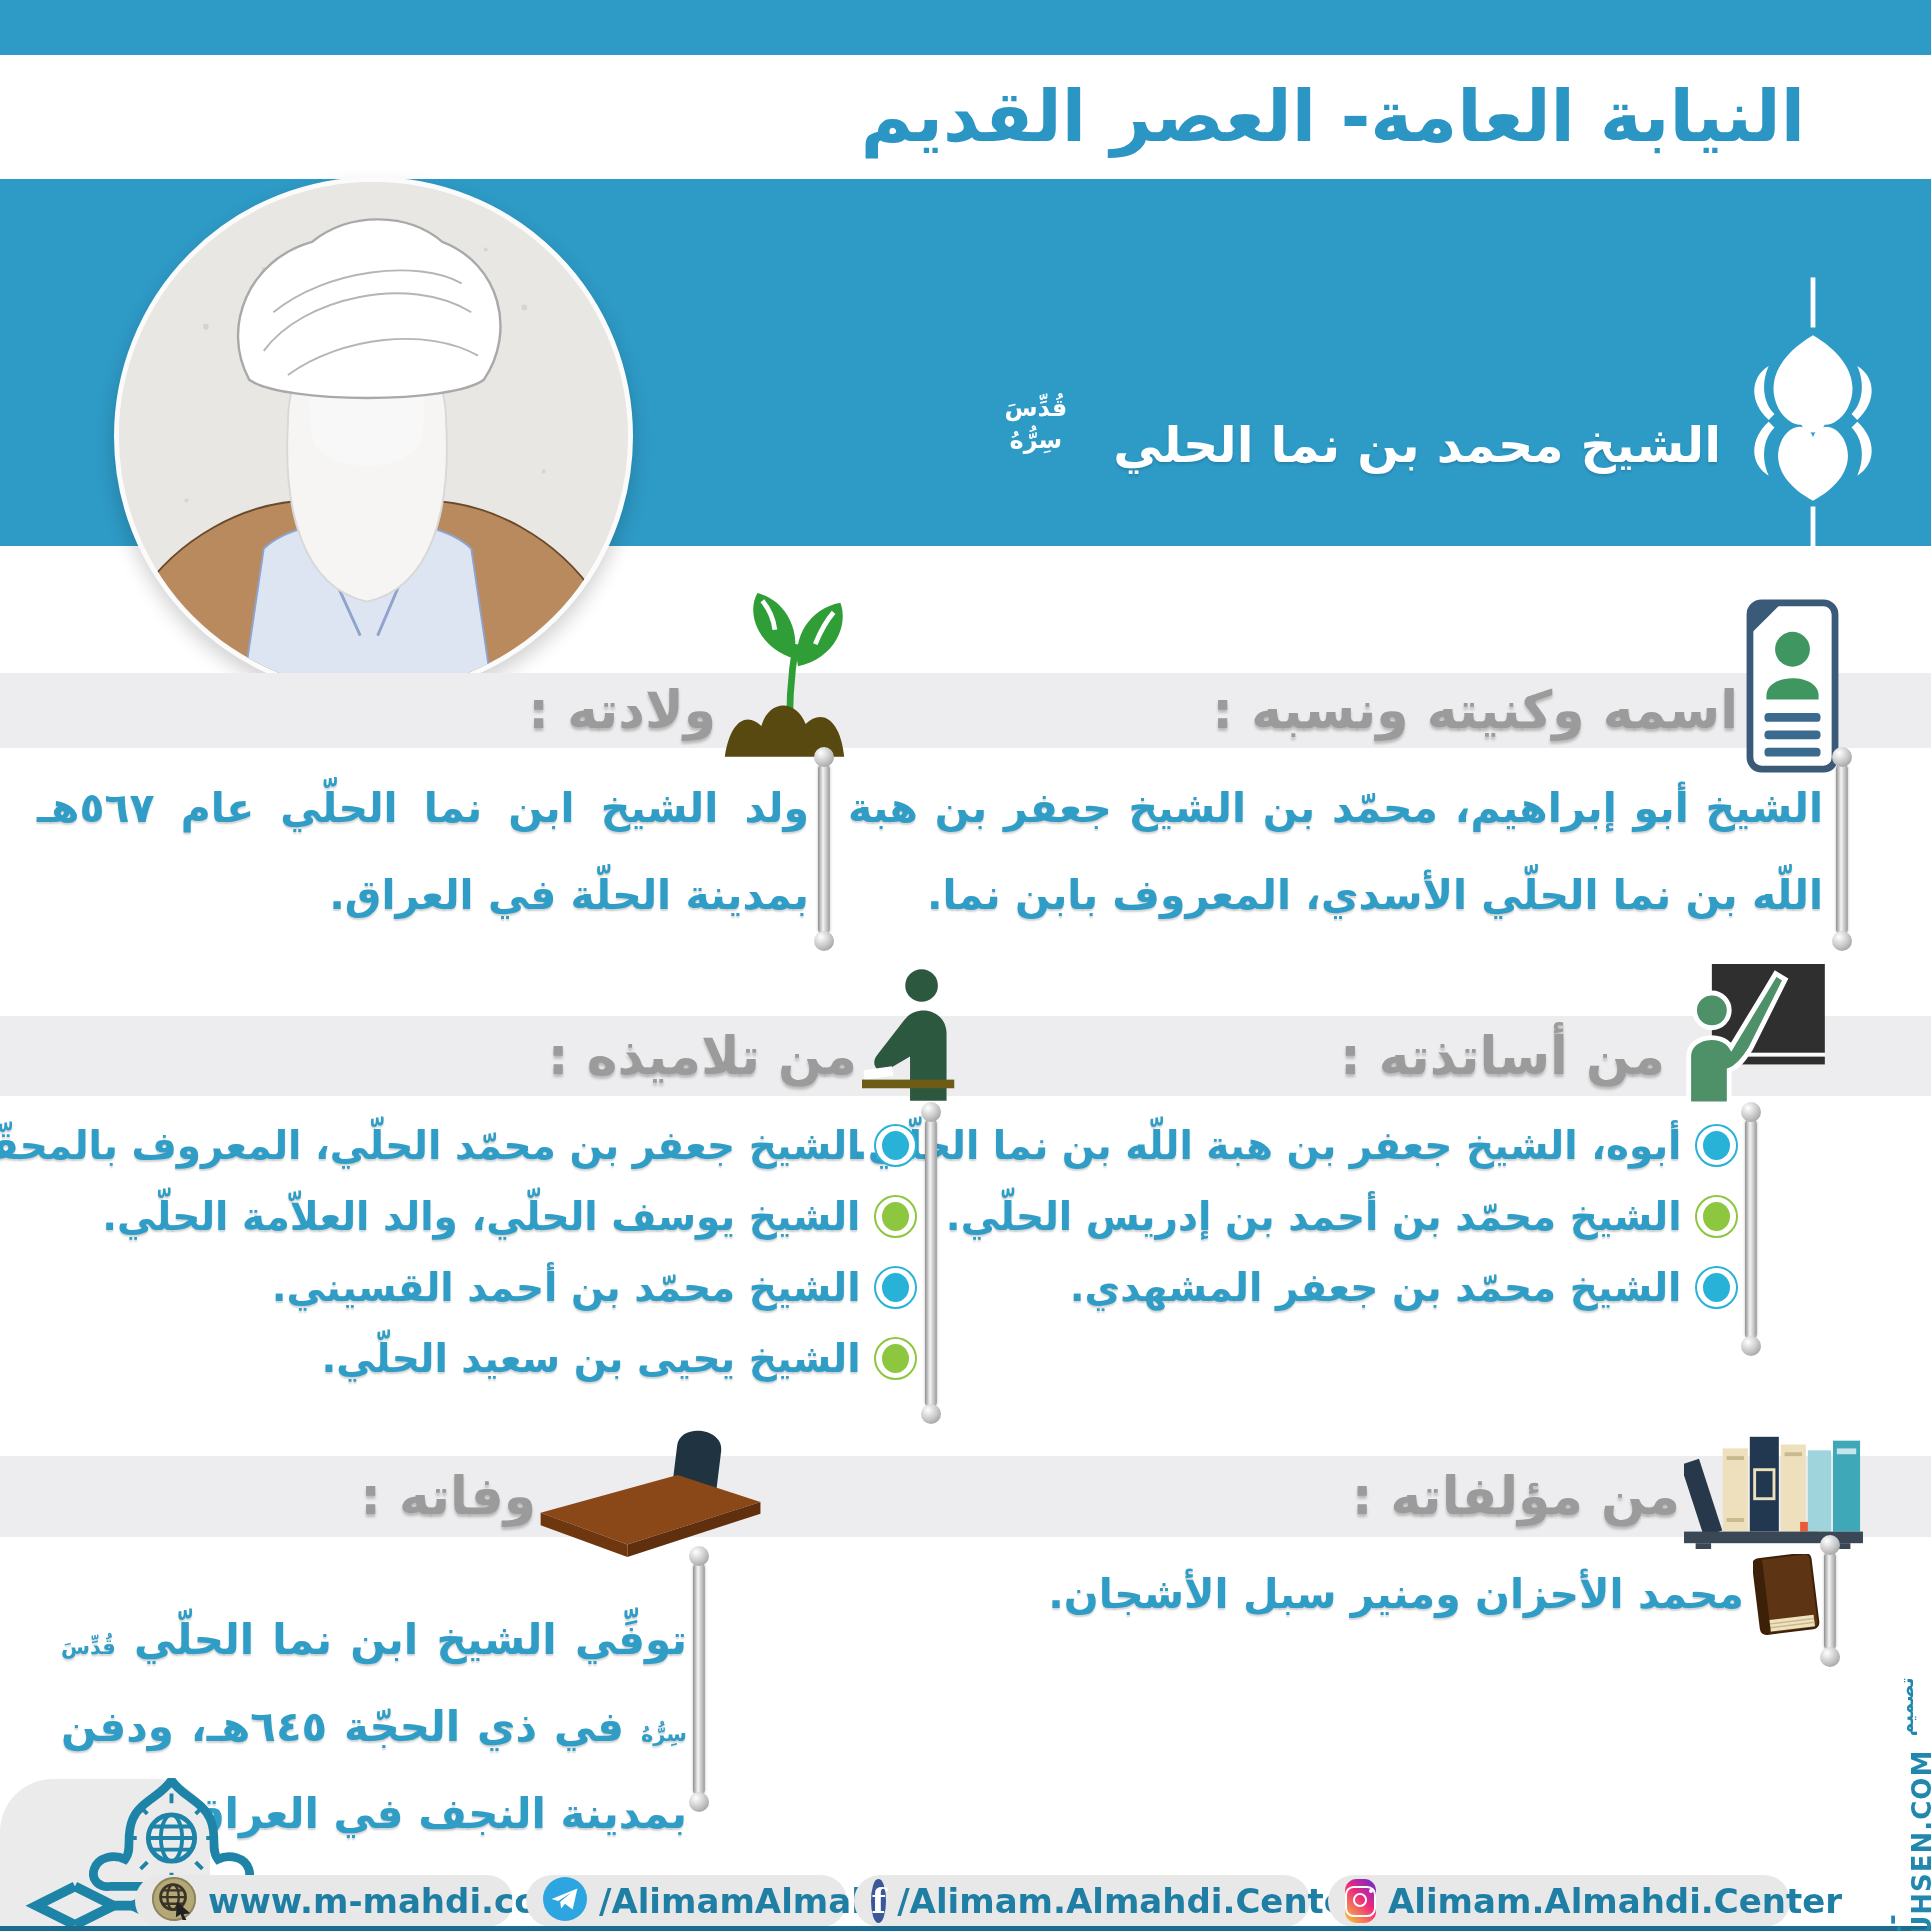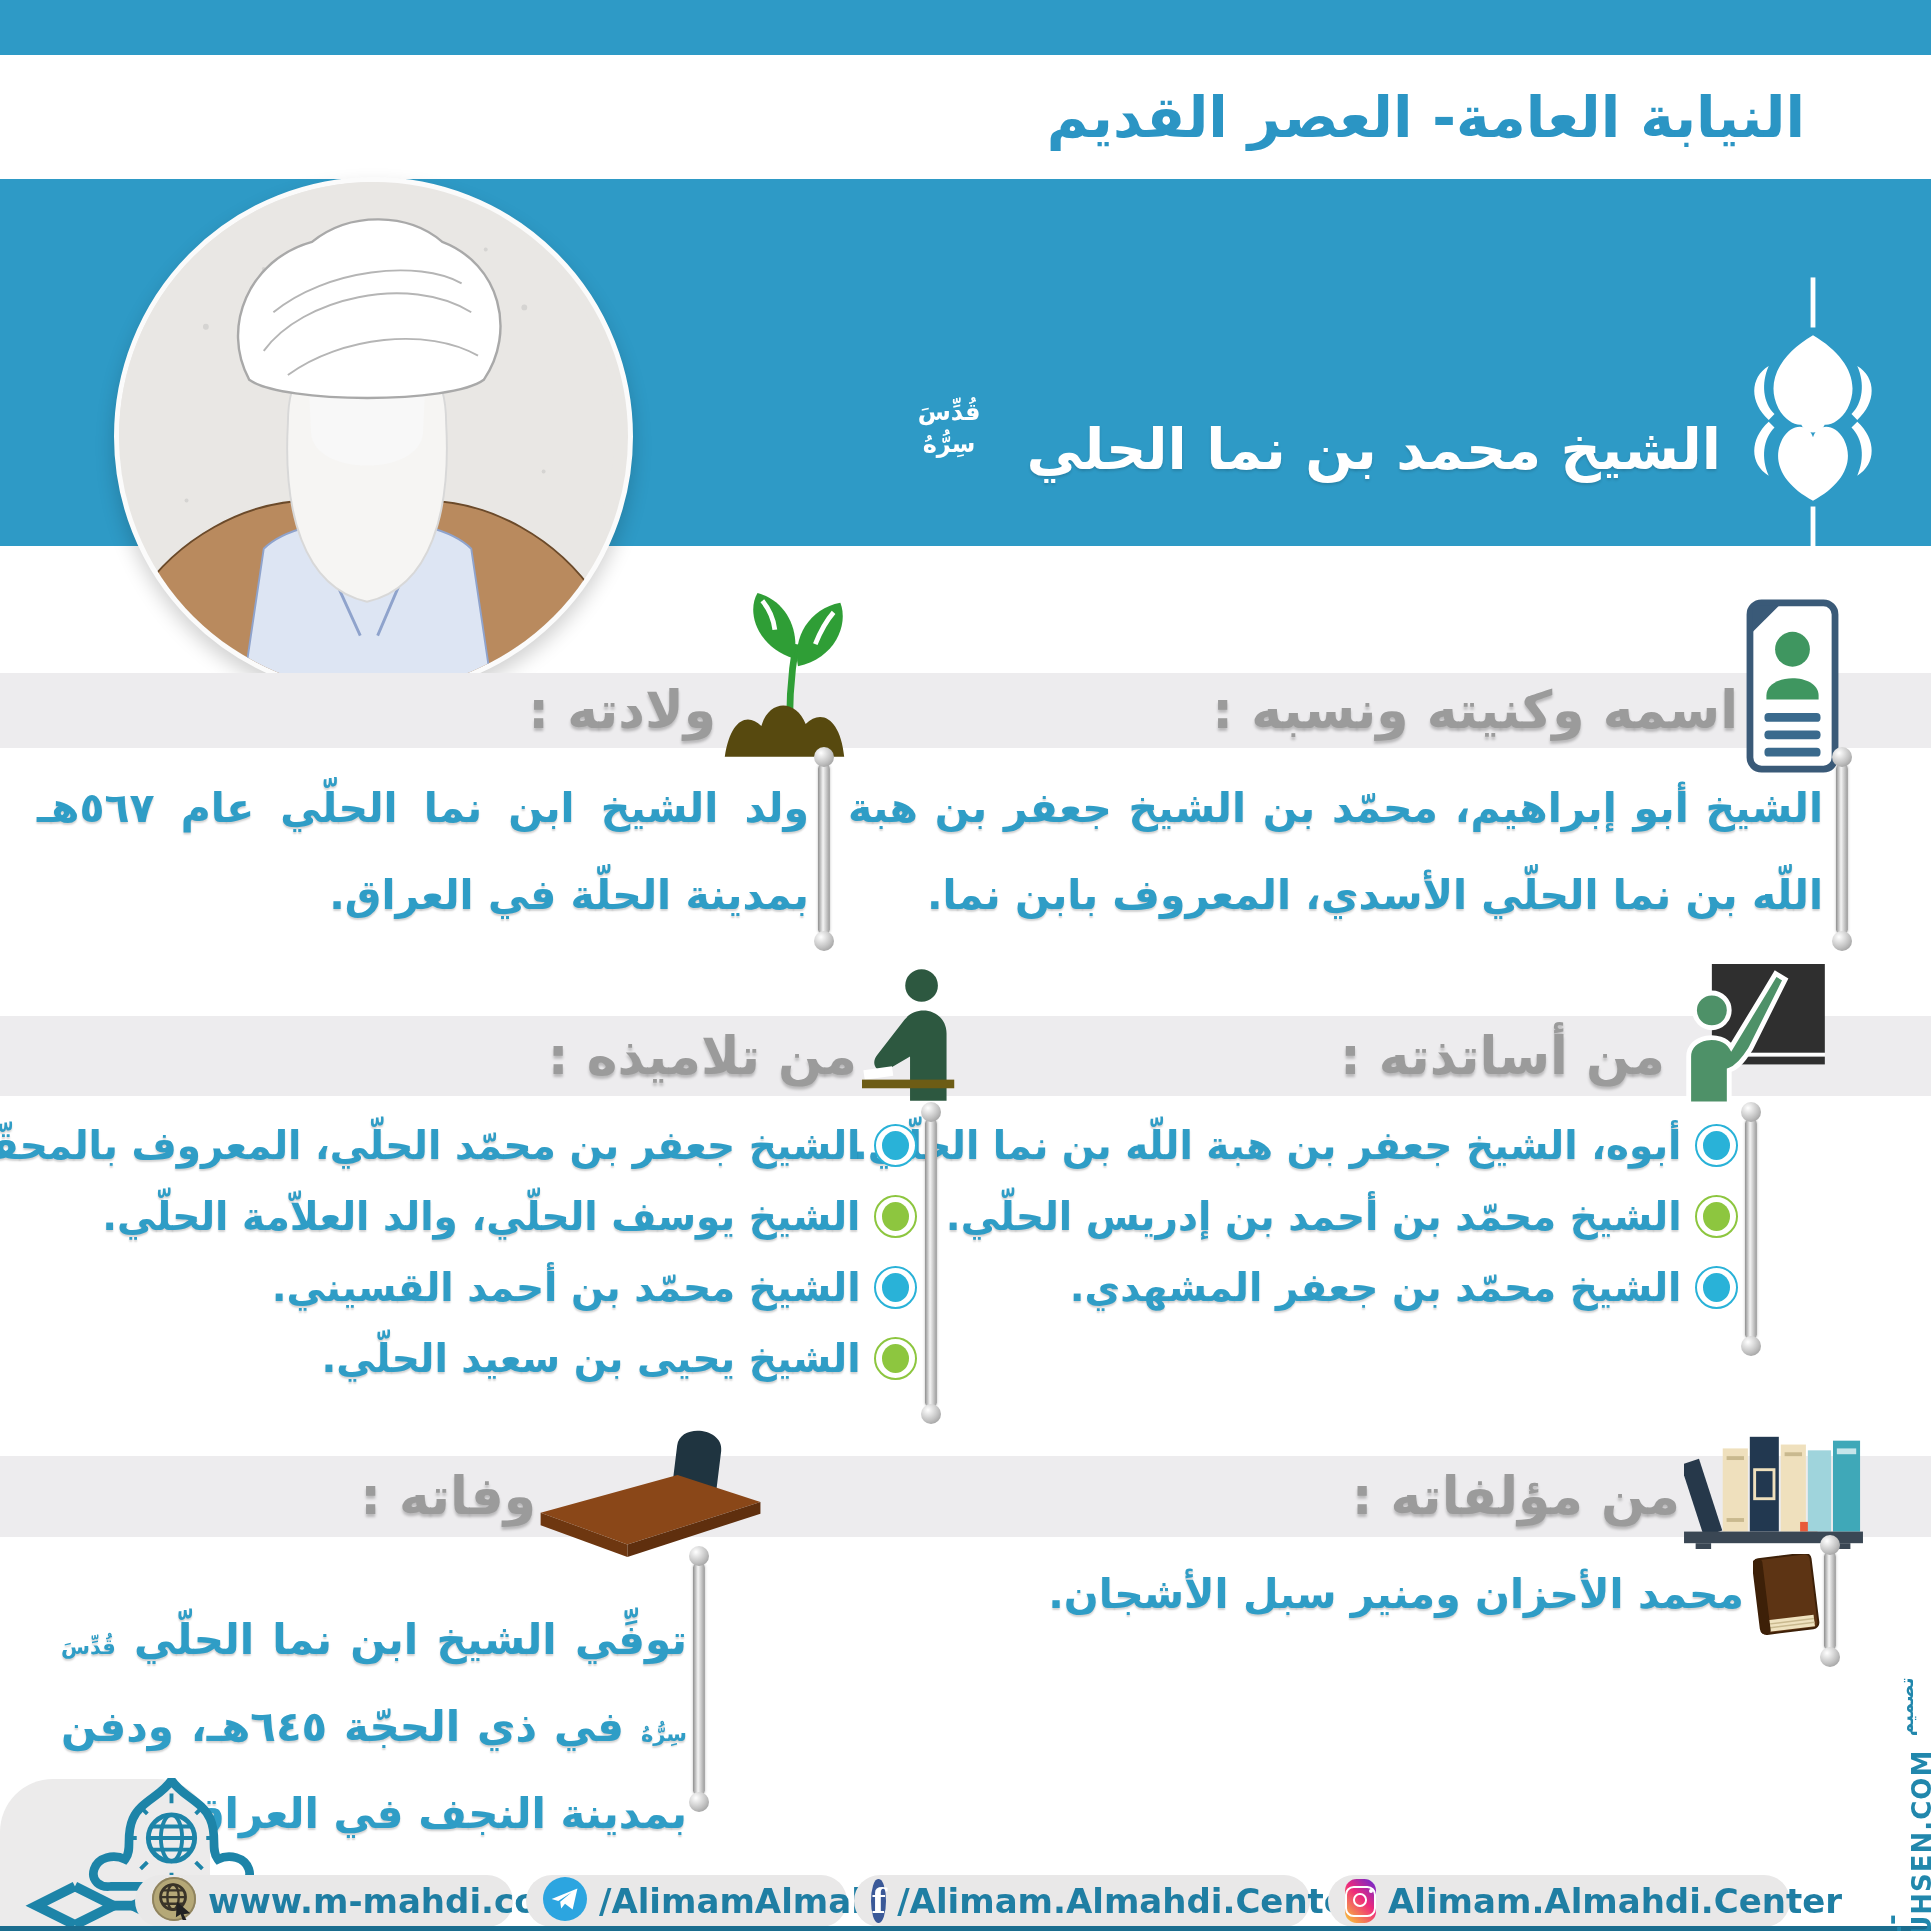--- a/index.html
+++ b/index.html
@@ -2,30 +2,30 @@
 <html lang="ar"><head>
 <meta charset="utf-8">
 <style>
   html,body{margin:0;padding:0;background:#fff;}
   .poster{position:relative;width:1931px;height:1931px;background:#fff;overflow:hidden;
           font-family:"DejaVu Sans","Liberation Sans",sans-serif;}
   
   .top-strip{position:absolute;left:0;top:0;width:1931px;height:55px;background:#2E9AC6;}
   .title-band{position:absolute;left:0;top:55px;width:1931px;height:124px;background:#fff;}
   .main-title{position:absolute;right:126px;top:0;height:148px;line-height:124px;
-              font-size:57px;font-weight:bold;color:#2B95C4;direction:rtl;white-space:nowrap;}
+              font-size:71px;font-weight:bold;color:#2B95C4;direction:rtl;white-space:nowrap;}
   .hero-band{position:absolute;left:0;top:179px;width:1931px;height:367px;background:#2E9AC6;}
   
   .portrait{position:absolute;left:114px;top:177px;width:509px;height:509px;border-radius:50%;
             background:#e9e7e4;border:5.8px solid #fbfbfb;box-shadow:0 9.7px 19.3px rgba(0,0,0,.18);overflow:hidden;}
   .portrait svg{display:block;}
   .portrait-cut{position:absolute;left:237px;top:673px;width:282px;height:29px;background:#fff;}
   
   .hero-name-row{position:absolute;right:210px;top:375px;display:flex;direction:rtl;align-items:center;gap:29px;}
-  .hero-name{font-size:56px;font-weight:bold;color:#fff;white-space:nowrap;text-shadow:0 1.9px 2.9px rgba(0,0,0,.15);margin-top:42px;}
+  .hero-name{font-size:49px;font-weight:bold;color:#fff;white-space:nowrap;text-shadow:0 1.9px 2.9px rgba(0,0,0,.15);margin-top:42px;}
   .hero-honorific{width:97px;font-size:24px;font-weight:bold;color:#fff;line-height:1.3;text-align:center;}
   .hero-ornament{position:absolute;right:41px;top:277px;}
   
   .gray-band{position:absolute;left:0;width:1931px;height:77px;background:#EDECEE;}
   .band-1{top:673px;height:75px;} .band-2{top:1016px;height:80px;} .band-3{top:1456px;height:81px;}
   .section-title{position:absolute;font-size:52px;font-weight:bold;color:#9B9B9B;direction:rtl;
                  white-space:nowrap;text-shadow:0 2.9px 2.9px rgba(0,0,0,.22);}
   .st-1{top:673px;height:75px;line-height:75px;right:193px;}
   .st-2{top:673px;height:75px;line-height:75px;right:1215px;}
   .st-3{top:1016px;height:66px;line-height:80px;right:266px;}

